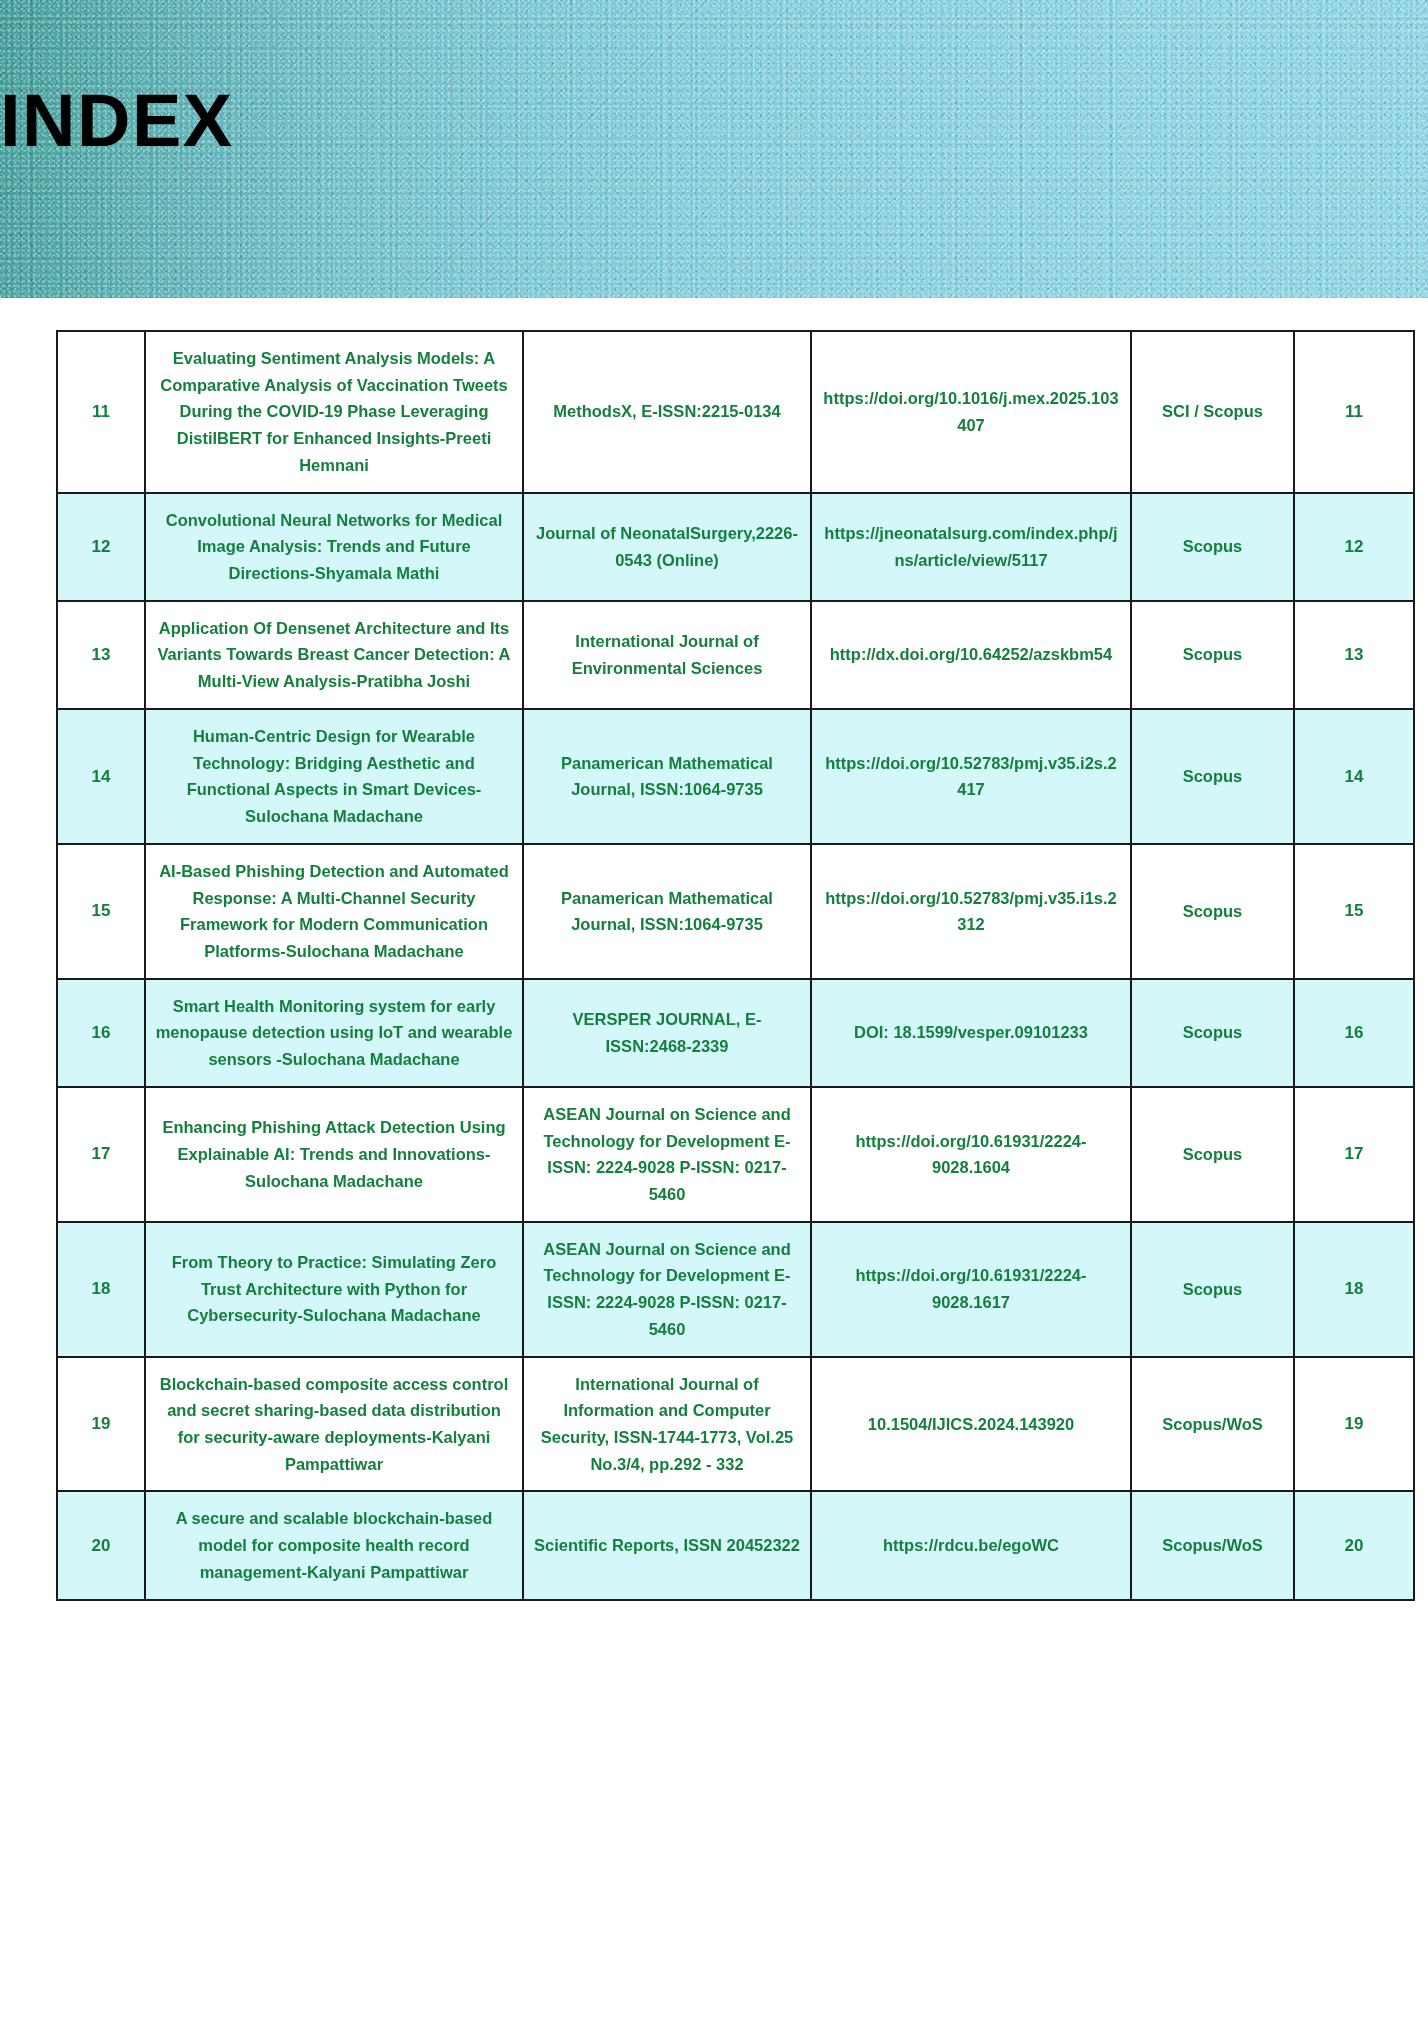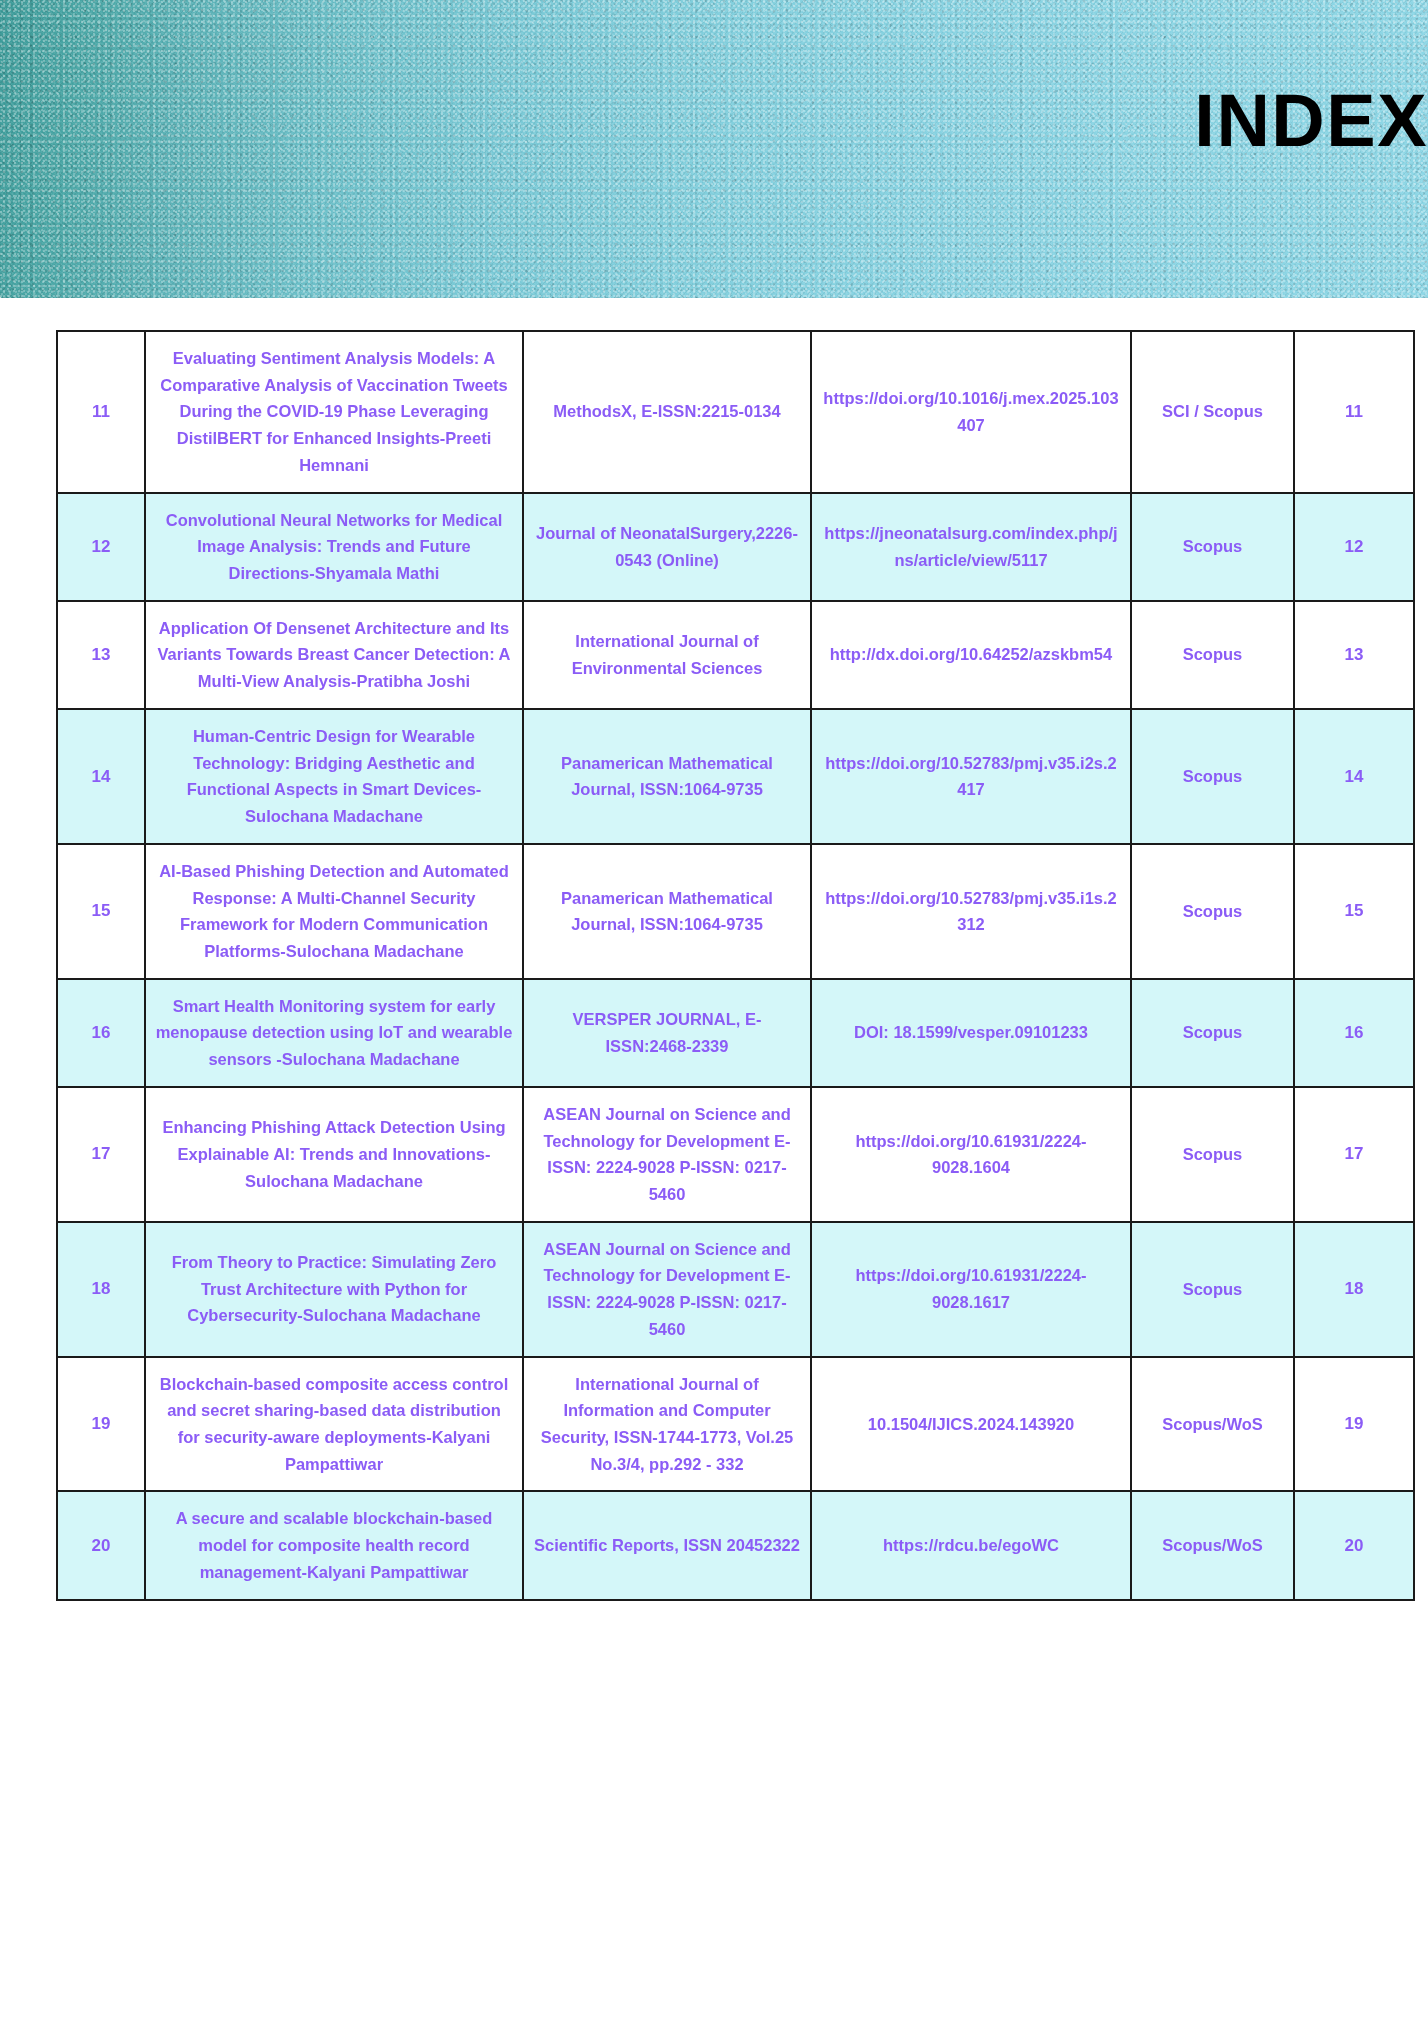--- a/index.html
+++ b/index.html
@@ -66,21 +66,21 @@
     background-image:
       repeating-linear-gradient(37deg, rgba(255,255,255,.20) 0 1px, transparent 1px 3px),
       repeating-linear-gradient(-51deg, rgba(0,0,0,.14) 0 1px, transparent 1px 4px),
       repeating-linear-gradient(83deg, rgba(255,255,255,.14) 0 1px, transparent 1px 5px);
   }
   .banner-title {
     position: absolute;
     left: 0;
     right: 0;
     top: 78px;
-    text-align: right;
+    text-align: left;
     font-size: 74px;
     font-weight: 900;
     letter-spacing: 1.5px;
     color: #000000;
     z-index: 3;
     font-family: "Liberation Sans", sans-serif;
   }
 
   
   .table-wrap {
@@ -93,21 +93,21 @@
     border-collapse: collapse;
     table-layout: fixed;
     width: 1315px;
     font-size: 16.5px;
   }
   table.index-table td {
     border: 2.4px solid #1a1a1a;
     vertical-align: middle;
     text-align: center;
     padding: 13px 9px;
-    color: #8b5cf6;
+    color: #15803d;
     font-weight: 700;
     line-height: 1.62;
     word-wrap: break-word;
     overflow-wrap: break-word;
   }
   tr.row-alt td { background: #d4f7f9; }
   tr.row-plain td { background: #ffffff; }
 
   .c-sr    { width: 68px;  font-size: 17px; }
   .c-title { width: 358px; }

